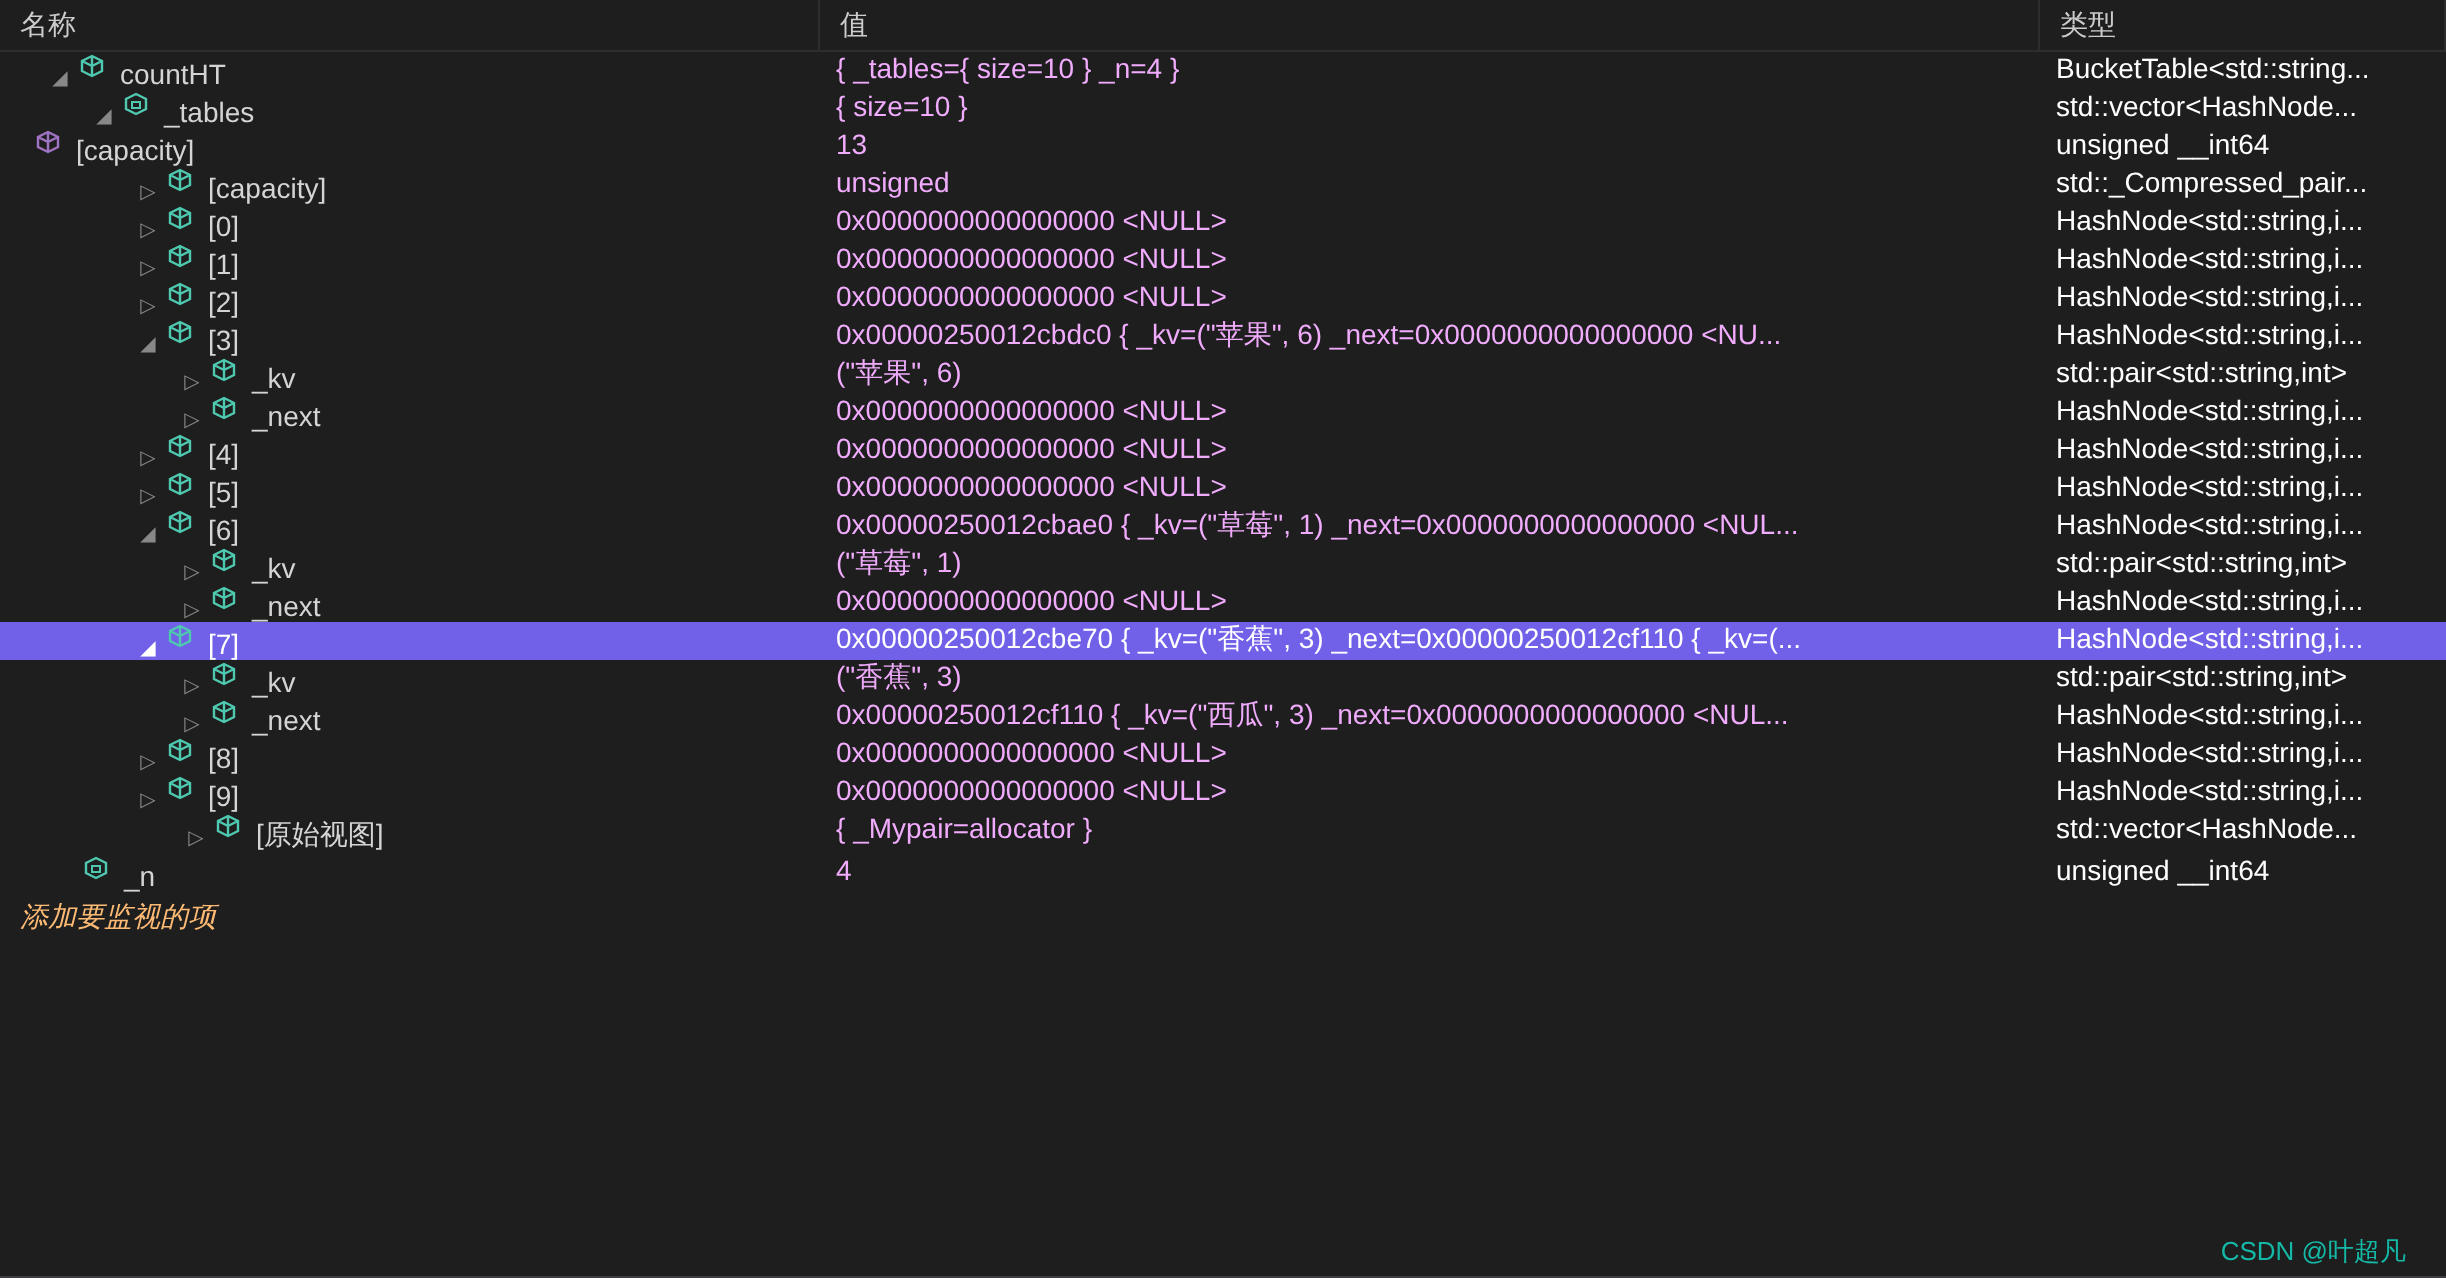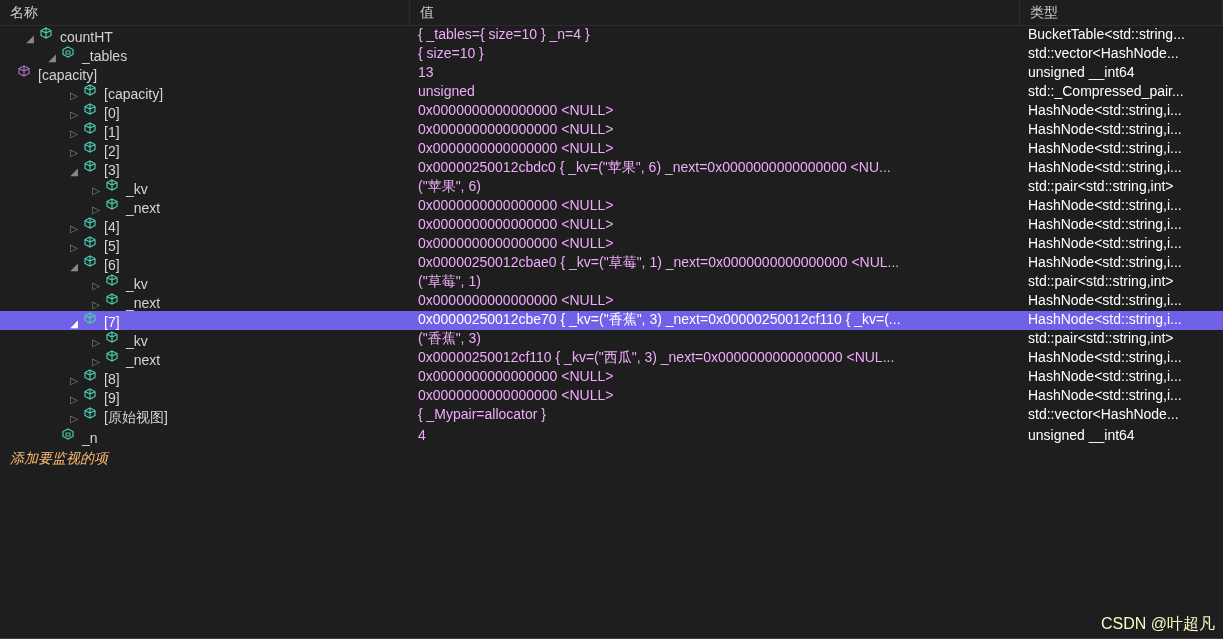--- a/index.html
+++ b/index.html
@@ -10,21 +10,21 @@
 .row{display:contents}
 .row .cell{height:26px;display:flex;align-items:center;border-bottom:1px solid #2d2d30;border-right:1px solid #2d2d30;white-space:nowrap;overflow:hidden;text-overflow:ellipsis}
 .name-cell{padding-left:0}
 .val-cell{padding:0 8px;color:#f0abfc}
 .type-cell{padding:0 8px;color:#ffffff}
 .toggle{width:16px;display:inline-flex;justify-content:center;align-items:center;color:#888;font-size:10px;cursor:pointer;flex-shrink:0}
 .icon{width:16px;height:16px;display:inline-flex;align-items:center;justify-content:center;margin-right:6px;flex-shrink:0}
 .icon svg{width:16px;height:16px}
 .name-text{color:#d4d4d4}
 .add-item{padding:4px 10px;font-style:italic;color:#fdba74;height:26px;display:flex;align-items:center}
-.watermark{position:absolute;bottom:4px;right:8px;color:#fef9c3;font-size:16px}
+.watermark{position:absolute;bottom:4px;right:20px;color:#14b8a6;font-size:13px}
 .footer-border{position:absolute;bottom:0;left:0;right:0;height:1px;background:#3e3e42}
 </style>
 </head>
 <body>
 
 <div class="grid">
   <div class="row header">
     <div class="cell">名称</div>
     <div class="cell">值</div>
     <div class="cell">类型</div>
@@ -103,25 +103,25 @@
             <path fill="none" stroke="#4ec9b0" stroke-width="1.2" d="M8 2l5 2.5v5L8 12 3 9.5v-5L8 2zm0 0v10M3 4.5l5 2.5 5-2.5"></path>
           </svg>
         </span><span class="name-text">_next</span></div><div class="cell val-cell">0x00000250012cf110 { _kv=("西瓜", 3) _next=0x0000000000000000 &lt;NUL...</div><div class="cell type-cell">HashNode&lt;std::string,i...</div><div class="cell name-cell" style="padding-left: 66px;"><span class="toggle">▷</span><span class="icon">
           <svg viewBox="0 0 16 16">
             <path fill="none" stroke="#4ec9b0" stroke-width="1.2" d="M8 2l5 2.5v5L8 12 3 9.5v-5L8 2zm0 0v10M3 4.5l5 2.5 5-2.5"></path>
           </svg>
         </span><span class="name-text">[8]</span></div><div class="cell val-cell">0x0000000000000000 &lt;NULL&gt;</div><div class="cell type-cell">HashNode&lt;std::string,i...</div><div class="cell name-cell" style="padding-left: 66px;"><span class="toggle">▷</span><span class="icon">
           <svg viewBox="0 0 16 16">
             <path fill="none" stroke="#4ec9b0" stroke-width="1.2" d="M8 2l5 2.5v5L8 12 3 9.5v-5L8 2zm0 0v10M3 4.5l5 2.5 5-2.5"></path>
           </svg>
-        </span><span class="name-text">[9]</span></div><div class="cell val-cell">0x0000000000000000 &lt;NULL&gt;</div><div class="cell type-cell">HashNode&lt;std::string,i...</div><div class="cell name-cell" style="padding-left: 66px;"><span class="toggle">▷</span><span class="icon">
+        </span><span class="name-text">[9]</span></div><div class="cell val-cell">0x0000000000000000 &lt;NULL&gt;</div><div class="cell type-cell">HashNode&lt;std::string,i...</div><div class="cell name-cell" style="padding-left: 90px;"><span class="toggle">▷</span><span class="icon">
           <svg viewBox="0 0 16 16">
             <path fill="none" stroke="#4ec9b0" stroke-width="1.2" d="M8 2l5 2.5v5L8 12 3 9.5v-5L8 2zm0 0v10M3 4.5l5 2.5 5-2.5"></path>
           </svg>
-        </span><span class="name-text">[原始视图]</span></div><div class="cell val-cell">{ _Mypair=allocator }</div><div class="cell type-cell">std::vector&lt;HashNode...</div><div class="cell name-cell" style="padding-left: 44px;"><span class="toggle"></span><span class="icon">
+        </span><span class="name-text">[原始视图]</span></div><div class="cell val-cell">{ _Mypair=allocator }</div><div class="cell type-cell">std::vector&lt;HashNode...</div><div class="cell name-cell" style="padding-left: 24px;"><span class="toggle"></span><span class="icon">
           <svg viewBox="0 0 16 16">
             <path fill="none" stroke="#4ec9b0" stroke-width="1.2" d="M8 2l5 2.5v5L8 12 3 9.5v-5L8 2z"></path>
             <rect x="6" y="6" width="4" height="3" fill="none" stroke="#4ec9b0" stroke-width="1"></rect>
           </svg>
         </span><span class="name-text">_n</span></div><div class="cell val-cell">4</div><div class="cell type-cell">unsigned __int64</div></div>
 </div>
 
 <div class="add-item">添加要监视的项</div>
 <div class="footer-border"></div>
 <div class="watermark">CSDN @叶超凡</div>

